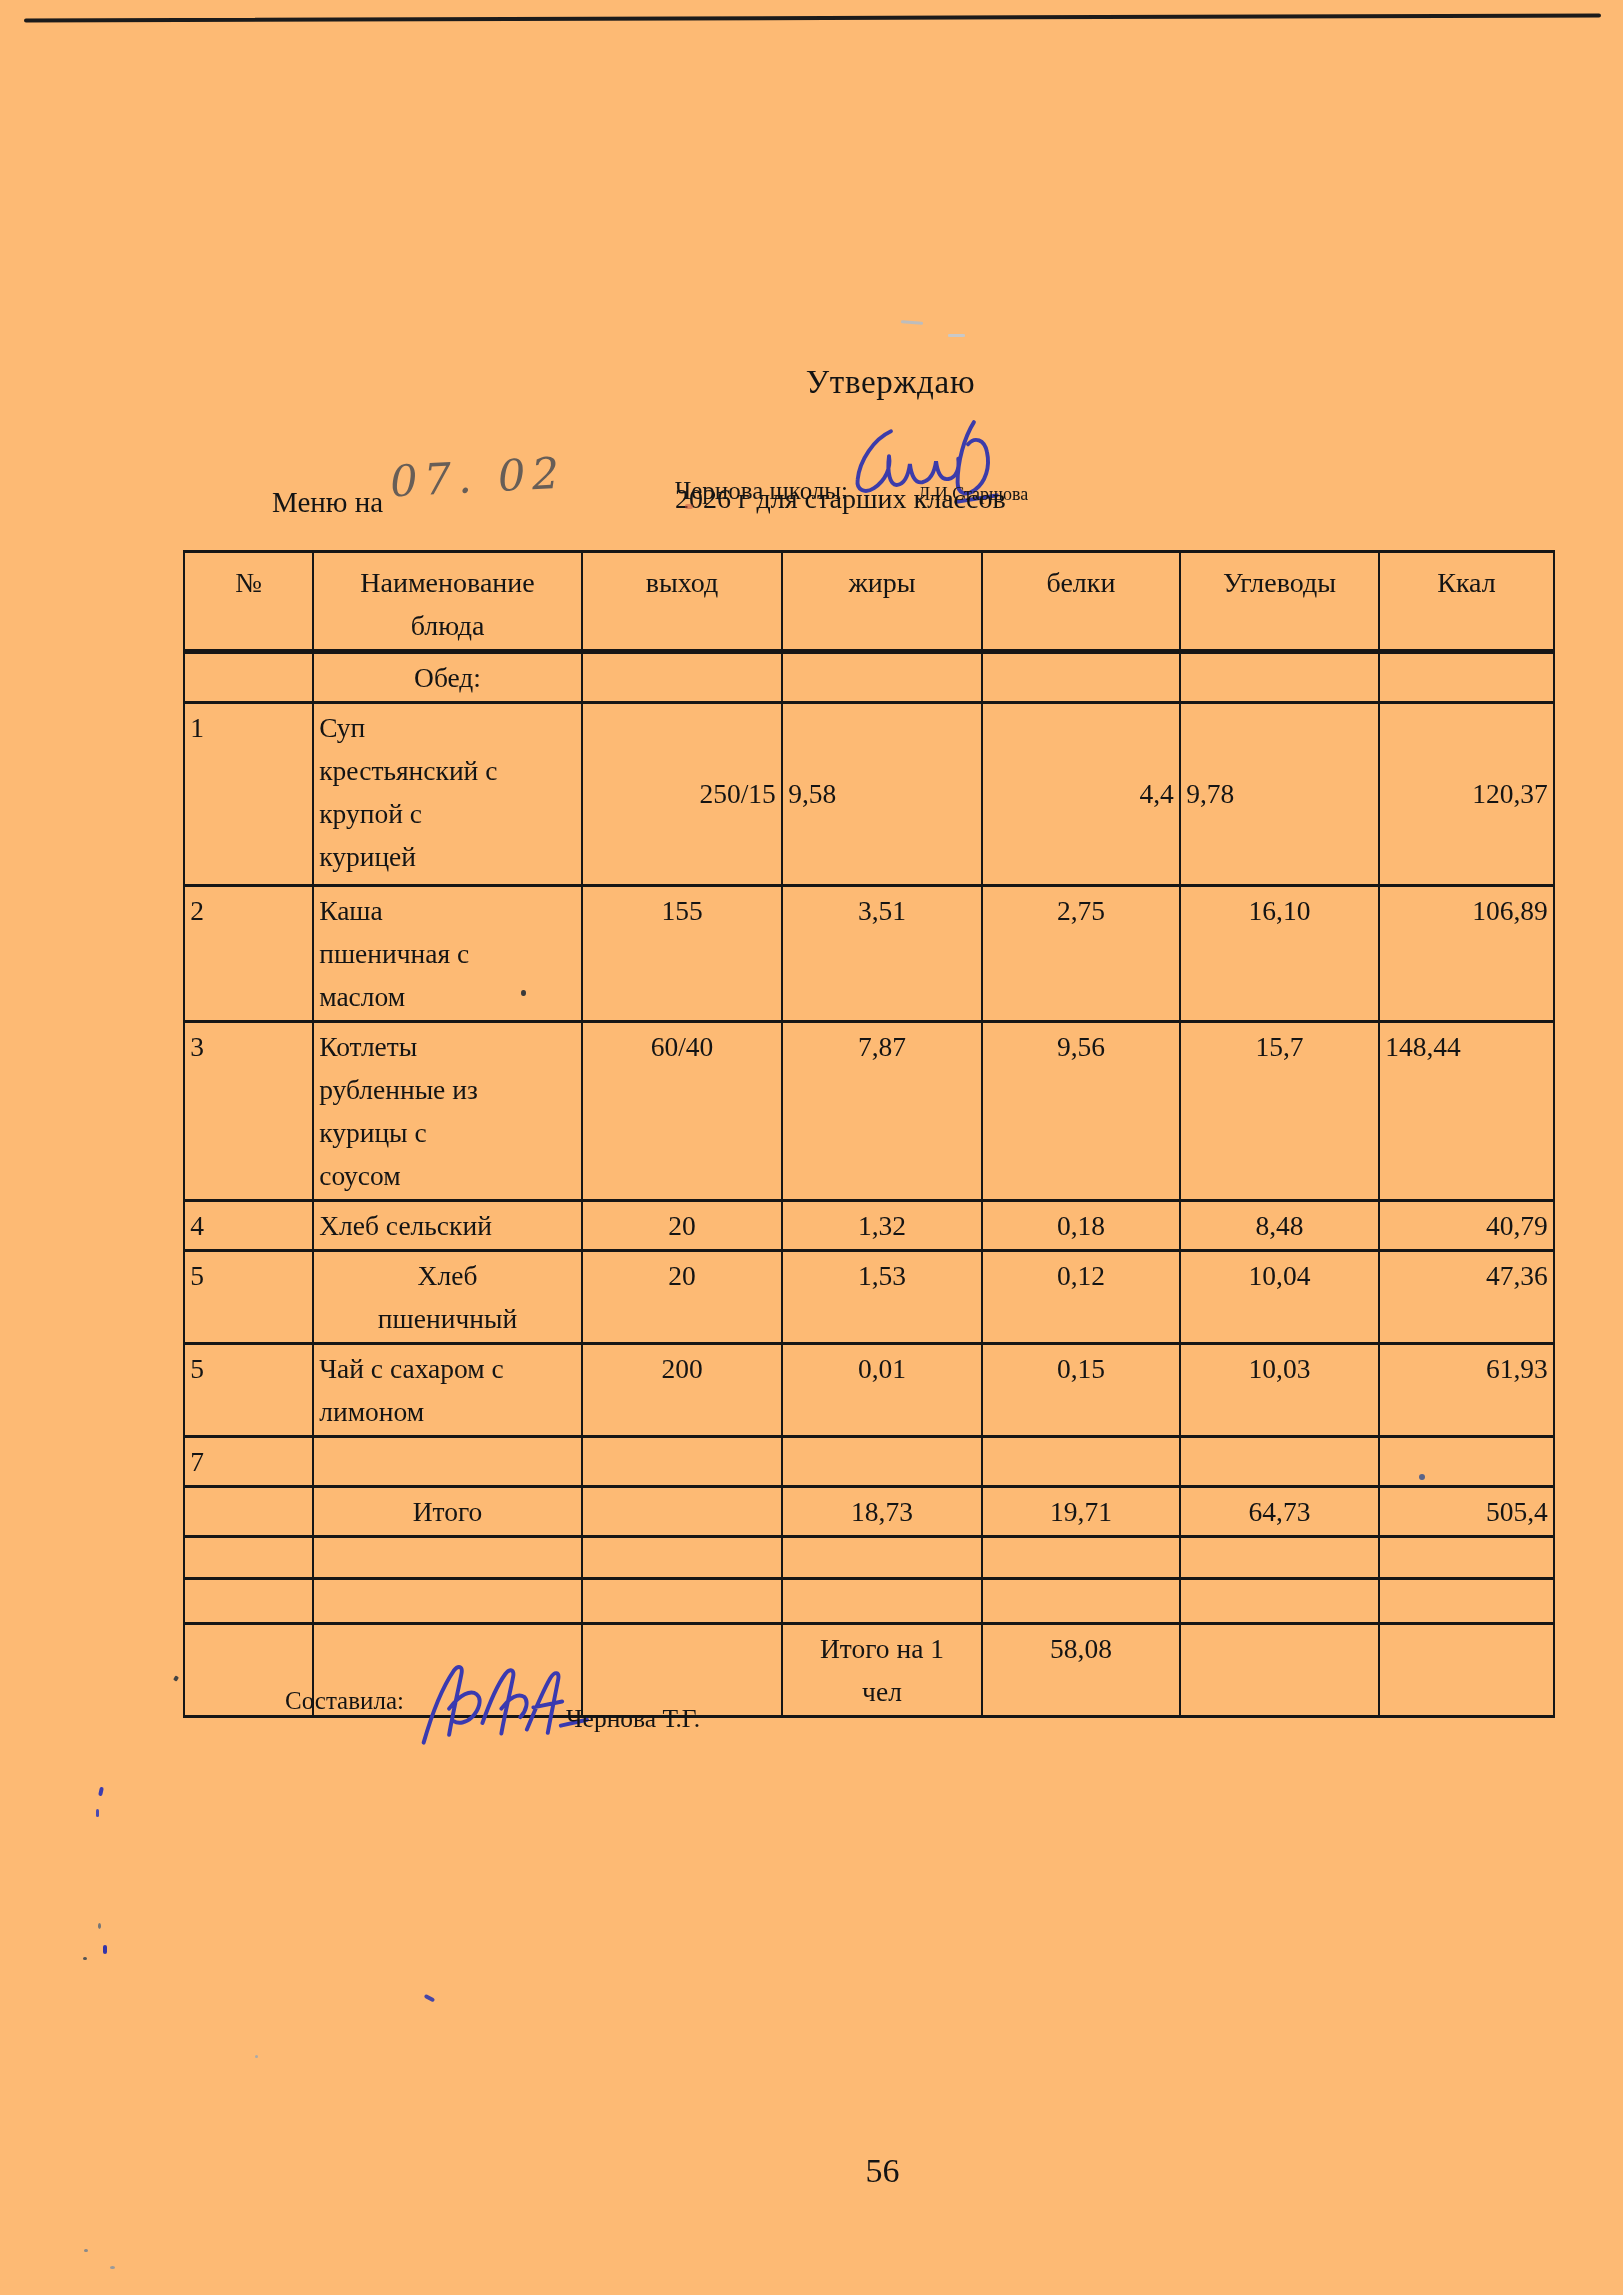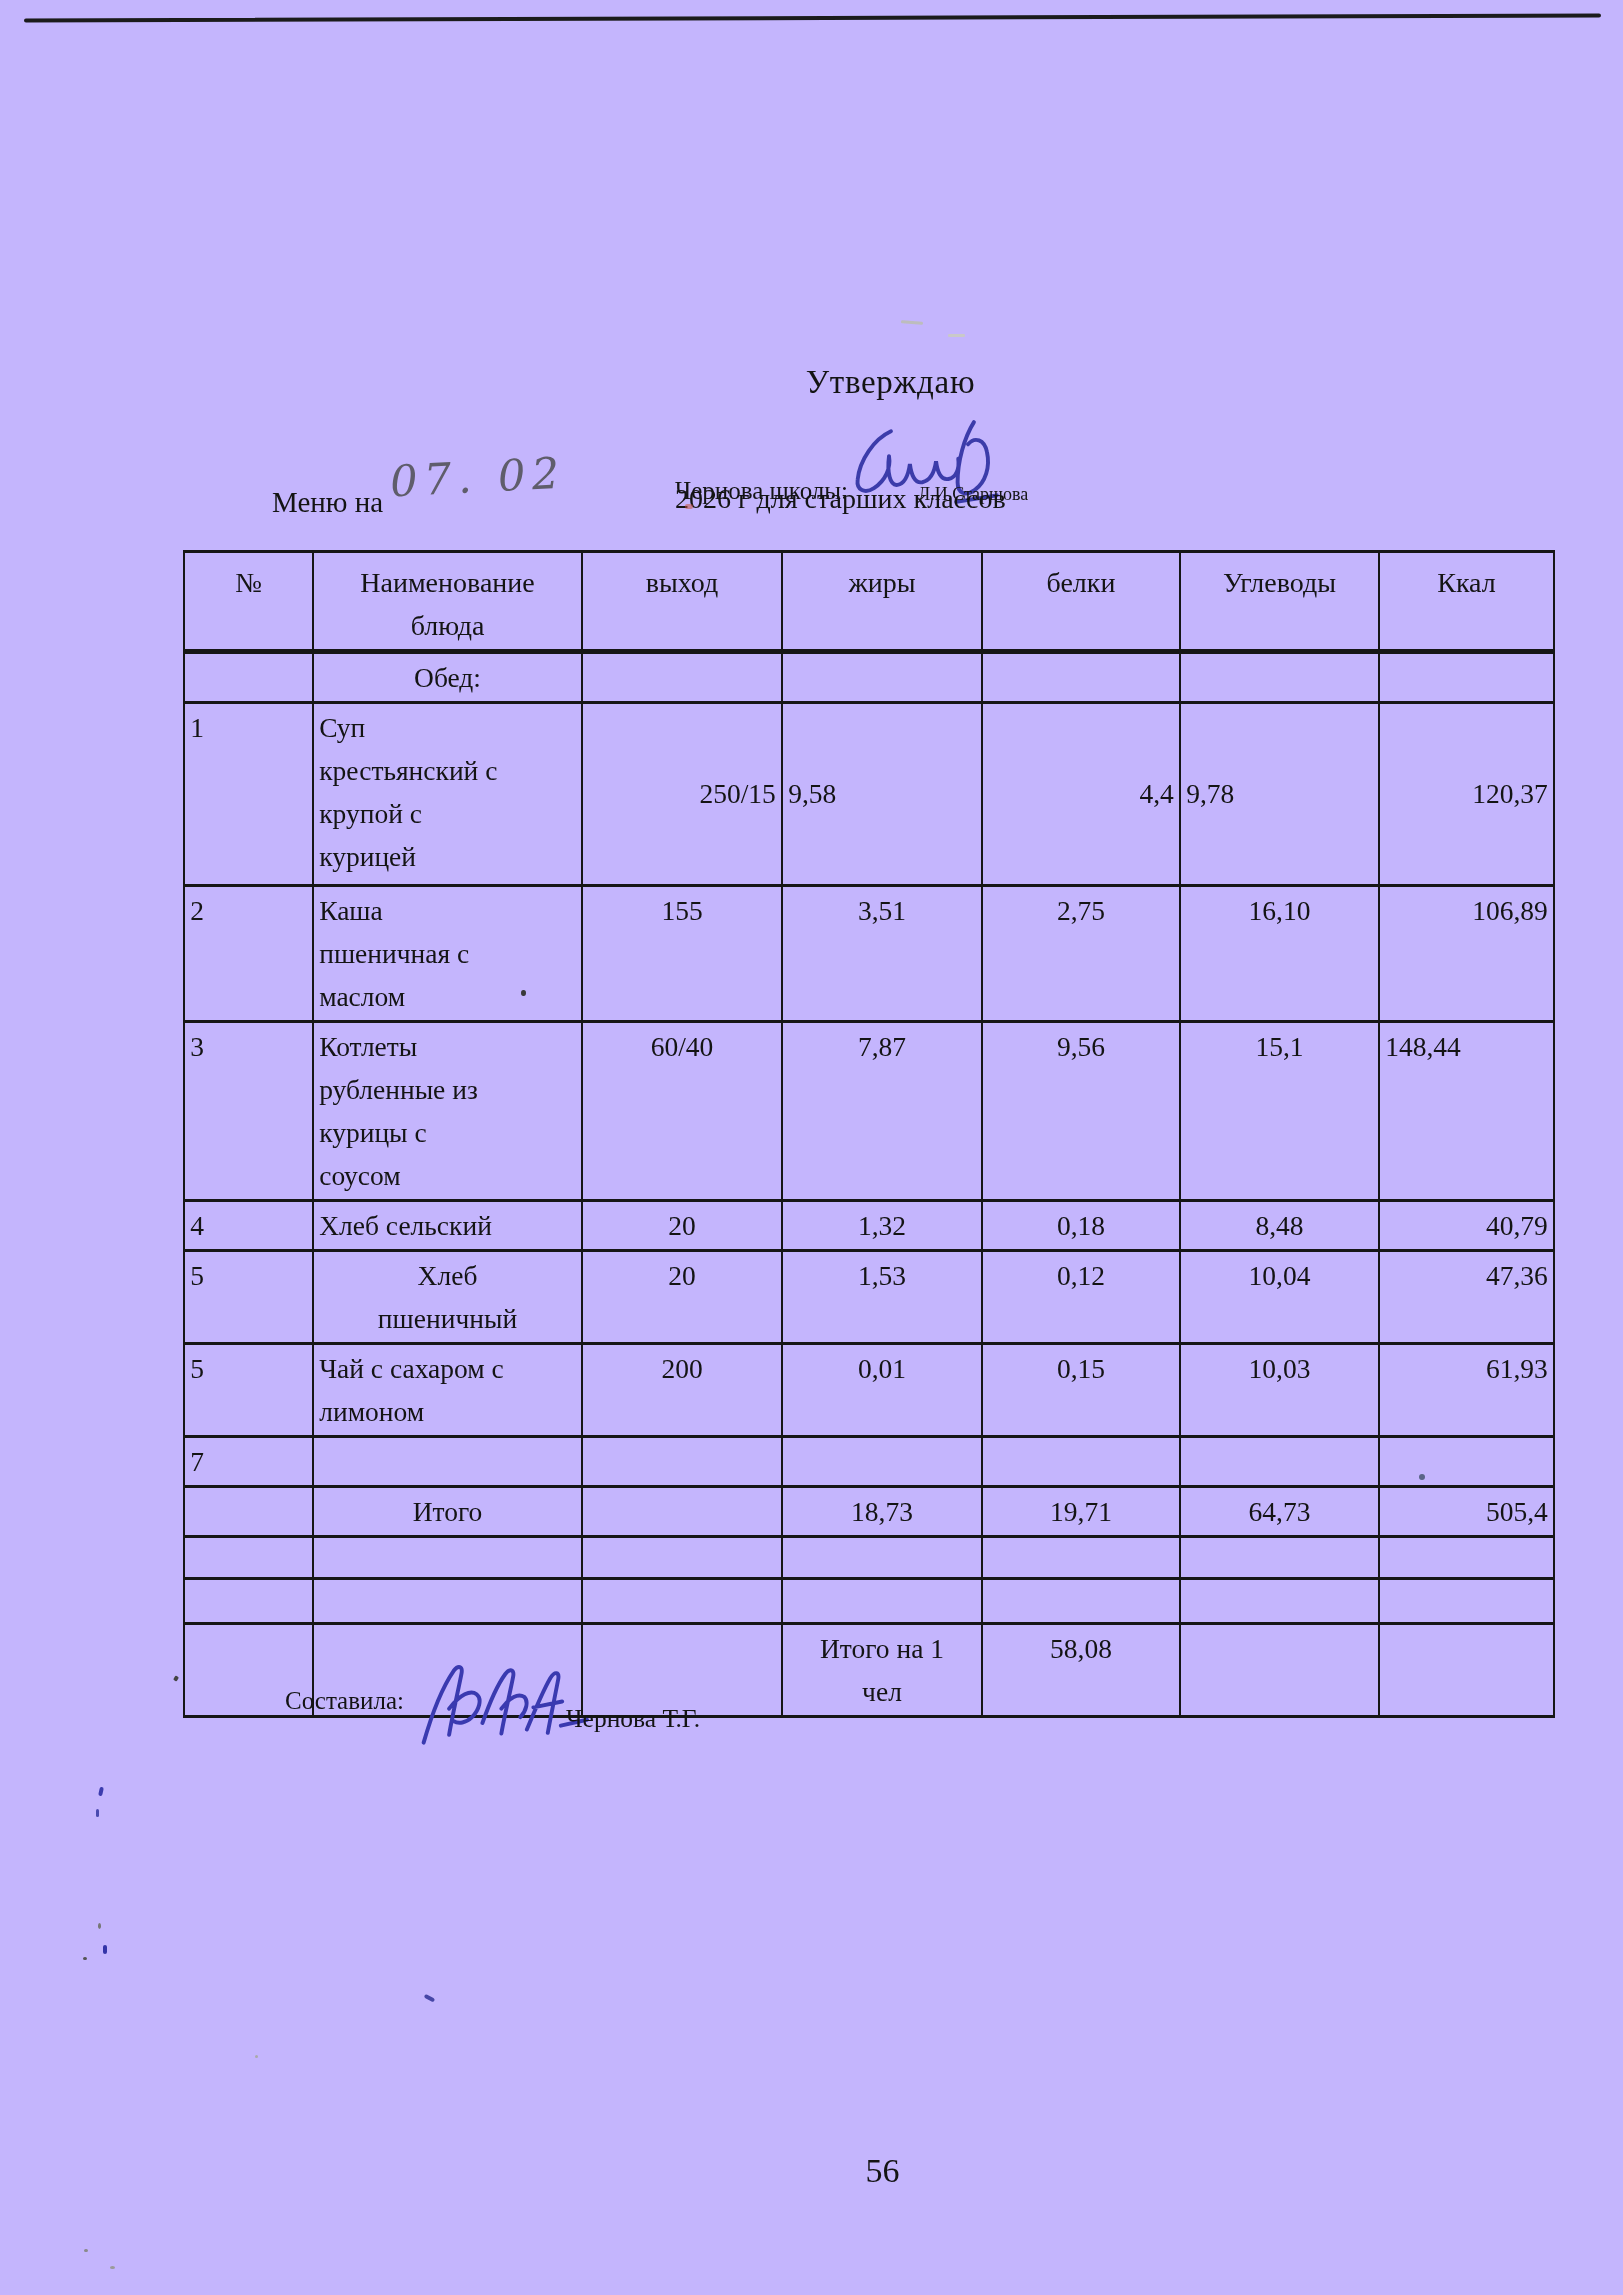--- a/index.html
+++ b/index.html
@@ -1,19 +1,19 @@
 <!DOCTYPE html>
 <html style="font-size:10.5px"><head>
 <meta charset="utf-8">
 <style>
   html,body{margin:0;padding:0;background:#e8e8e8;}
   .page{
     position:relative;
     width:1623px;height:2295px;
-    background:#c4b5fd;
+    background:#fdba74;
     font-family:"Liberation Serif","DejaVu Serif",serif;
     color:#141414;
     overflow:hidden;
   }
   
   .scanline{
     position:absolute;left:23.6px;top:15.7px;width:1577px;height:3.9px;
     background:#1b1b1b;transform:rotate(-0.18deg);border-radius:2px;
   }
   .approve{
@@ -166,21 +166,21 @@
     </tr>
     <tr style="height:178px">
       <td class="tl pl30">3</td>
       <td class="tl">Котлеты
 рубленные из
 курицы с
 соусом</td>
       <td class="tc">60/40</td>
       <td class="tc">7,87</td>
       <td class="tc">9,56</td>
-      <td class="tc">15,1</td>
+      <td class="tc">15,7</td>
       <td class="tl">148,44</td>
     </tr>
     <tr style="height:44px">
       <td class="tl pl30">4</td>
       <td class="tl pl16">Хлеб сельский</td>
       <td class="tc">20</td>
       <td class="tc">1,32</td>
       <td class="tc">0,18</td>
       <td class="tc">8,48</td>
       <td class="trr pr8">40,79</td>

